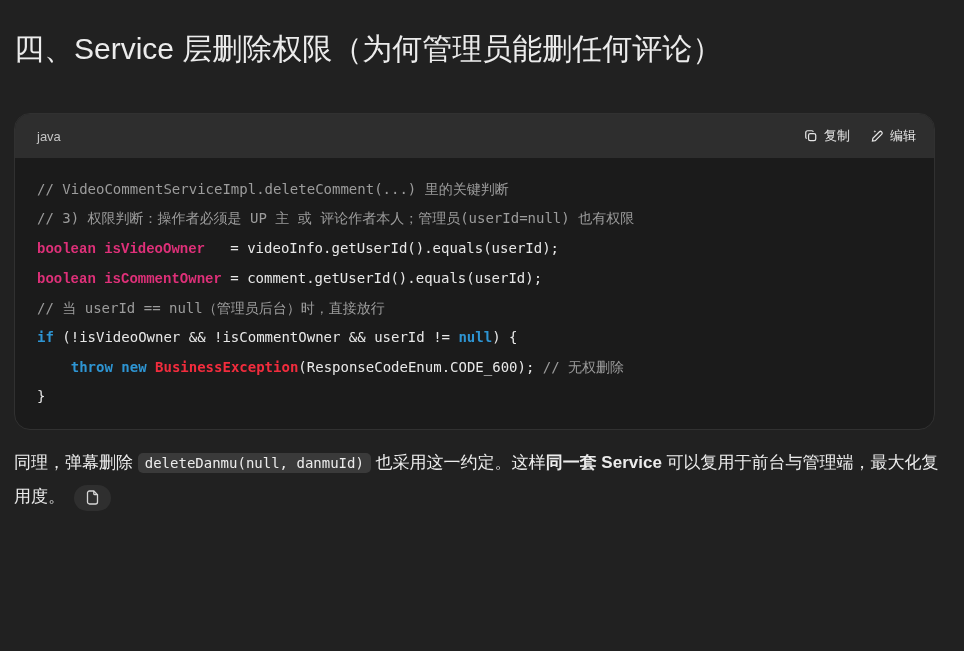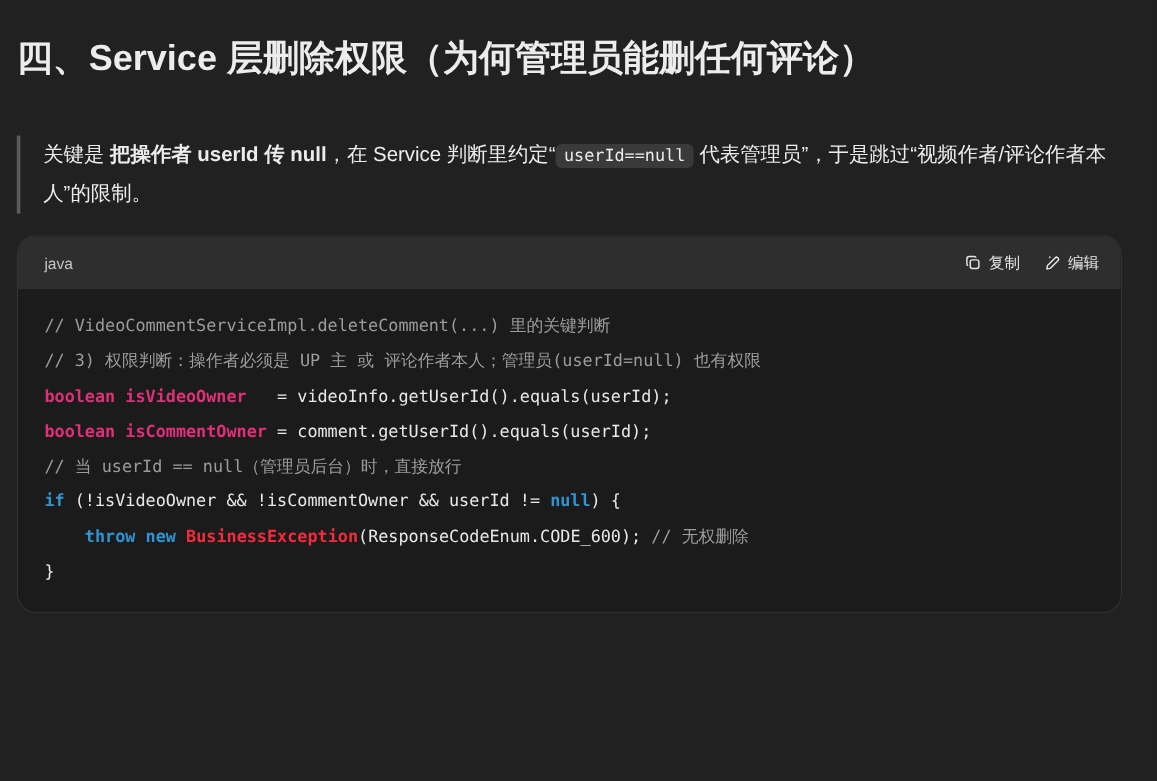--- a/index.html
+++ b/index.html
@@ -12,21 +12,21 @@
   *{box-sizing:border-box; margin:0; padding:0;}
   html,body{width:964px; height:651px; overflow:hidden;}
   body{
     background:var(--page-bg);
     color:var(--text);
     font-family:"Liberation Sans","DejaVu Sans",sans-serif;
   }
   .page{padding:26px 14px 0;}
 
   h2.heading{
-    font-size:30px; line-height:1.5; font-weight:700;
+    font-size:30px; line-height:1.5; font-weight:400;
     max-width:910px; letter-spacing:0;
     margin:0 0 42px;
   }
 
   blockquote.quote{
     border-left:3px solid var(--quote-border);
     padding-left:19px;
     margin:0 0 18px;
     font-size:17px; line-height:32px;
     max-width:930px;
@@ -66,21 +66,21 @@
   .code-action svg{display:block;}
   .code-body{
     padding:17px 22px 18px;
     font-family:"DejaVu Sans Mono","Liberation Mono",monospace;
     font-size:14px; line-height:29.3px;
     overflow:hidden;
   }
   .code-line{white-space:pre;}
   .tok-plain{color:var(--tok-plain); font-weight:400;}
   .tok-kw{color:var(--tok-kw); font-weight:600;margin-top:32px;}
-  .tok-ty{color:var(--tok-ty); font-weight:600;}
+  .tok-ty{color:var(--tok-ty); font-weight:600;font-family:Liberation Mono, monospace;}
   .tok-cl{color:var(--tok-cl); font-weight:700;}
   .tok-cm{color:var(--tok-cm); font-weight:400;}
 
   p.footer{
     font-size:17px; line-height:34px;
     max-width:945px;
   }
   .pill-btn{
     display:inline-flex; align-items:center; justify-content:center;
     width:37px; height:26px;
@@ -92,23 +92,20 @@
   }
   .pill-btn svg{display:block;}
 </style>
 </head>
 <body>
 
 <div class="page">
 
   <h2 class="heading">四、Service 层删除权限（为何管理员能删任何评论）</h2>
 
-  <blockquote class="quote">
-    <p><span>关键是 </span><span class="bold">把操作者 userId 传 null</span><span>，在 Service 判断里约定“</span><code class="inline-code">userId==null</code><span> 代表管理员”，于是跳过“视频作者/评论作者本人”的限制。</span></p>
-  </blockquote>
 
   <div class="codeblock">
     <div class="code-header">
       <span class="code-lang">java</span>
       <div class="code-actions">
         <button class="code-action">
           <span>
             <svg width="14" height="14" viewBox="0 0 16 16" fill="none" stroke="#e6e6e6" stroke-width="1.4">
               <rect x="5.2" y="5.2" width="8.2" height="8.2" rx="2"></rect>
               <path d="M3.2 10.6 C2.4 10.6 2 10.1 2 9.3 V4.2 C2 3 3 2 4.2 2 H9.2 C10 2 10.5 2.5 10.6 3.2"></path>
@@ -123,14 +120,22 @@
               <path d="M5.2 2.2 L5.6 1 L6 2.2 L7.2 2.6 L6 3 L5.6 4.2 L5.2 3 L4 2.6 Z" fill="#e6e6e6" stroke="none"></path>
             </svg>
           </span>
           <span>编辑</span>
         </button>
       </div>
     </div>
     <pre class="code-body"><div class="code-line"><span class="tok-cm">// VideoCommentServiceImpl.deleteComment(...) 里的关键判断</span></div><div class="code-line"><span class="tok-cm">// 3) 权限判断：操作者必须是 UP 主 或 评论作者本人；管理员(userId=null) 也有权限</span></div><div class="code-line"><span class="tok-ty">boolean isVideoOwner</span><span class="tok-plain">   = videoInfo.getUserId().equals(userId);</span></div><div class="code-line"><span class="tok-ty">boolean isCommentOwner</span><span class="tok-plain"> = comment.getUserId().equals(userId);</span></div><div class="code-line"><span class="tok-cm">// 当 userId == null（管理员后台）时，直接放行</span></div><div class="code-line"><span class="tok-kw">if</span><span class="tok-plain"> (!isVideoOwner &amp;&amp; !isCommentOwner &amp;&amp; userId != </span><span class="tok-kw">null</span><span class="tok-plain">) {</span></div><div class="code-line"><span class="tok-plain">    </span><span class="tok-kw">throw</span><span class="tok-plain"> </span><span class="tok-kw">new</span><span class="tok-plain"> </span><span class="tok-cl">BusinessException</span><span class="tok-plain">(ResponseCodeEnum.CODE_600); </span><span class="tok-cm">// 无权删除</span></div><div class="code-line"><span class="tok-plain">}</span></div></pre>
   </div>
 
+  <p class="footer"><span><span>同理，弹幕删除 </span><code class="inline-code">deleteDanmu(null, danmuId)</code><span> 也采用这一约定。这样</span><span class="bold">同一套 Service</span><span> 可以复用于前台与管理端，最大化复用度。</span></span><button class="pill-btn">
+        <span>
+          <svg width="13" height="15" viewBox="0 0 13 15" fill="none" stroke="#d6d6d6" stroke-width="1.3">
+            <path d="M1.5 3 C1.5 1.9 2.4 1 3.5 1 H7.8 L11.5 4.7 V12 C11.5 13.1 10.6 14 9.5 14 H3.5 C2.4 14 1.5 13.1 1.5 12 Z"></path>
+            <path d="M7.8 1 V3.7 C7.8 4.25 8.25 4.7 8.8 4.7 H11.5"></path>
+          </svg>
+        </span>
+      </button></p>
 
 </div>
 
 </body></html>

